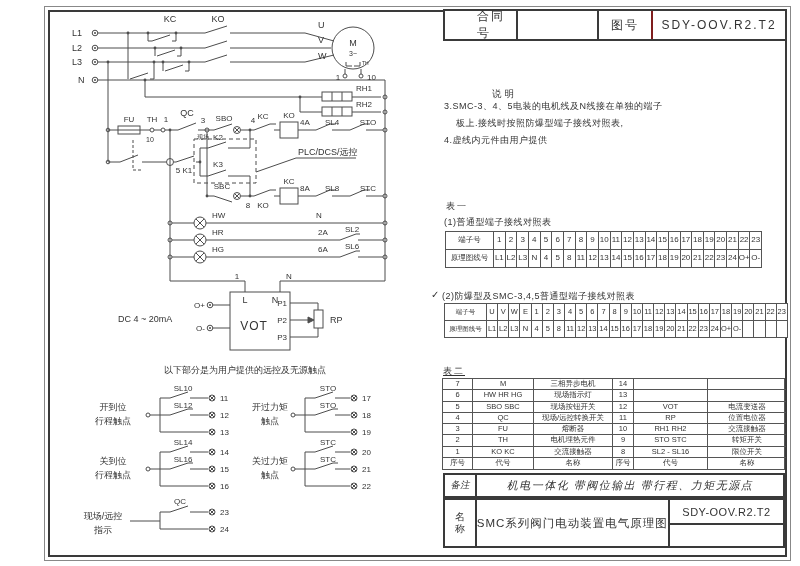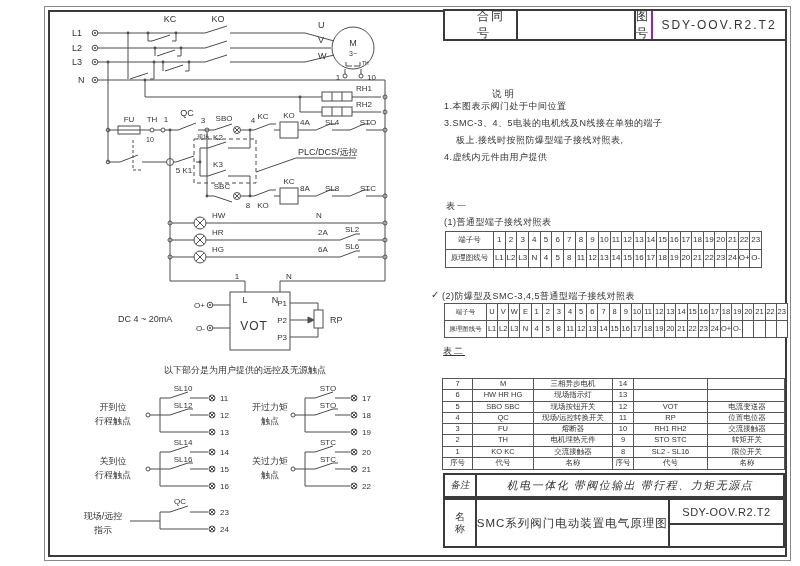--- a/index.html
+++ b/index.html
@@ -6,21 +6,21 @@
   body{width:800px;height:566px;position:relative;font-family:"Liberation Sans",sans-serif;color:#333;}
   .abs{position:absolute;box-sizing:border-box;}
   
   .frame-outer{left:44px;top:6px;width:747px;height:555px;border:1px solid #888;}
   .frame-inner{left:48px;top:10px;width:739px;height:547px;border:2px solid #3a3a3a;}
   
   .tstrip{left:443px;top:9px;width:344px;height:32px;border:2px solid #3a3a3a;display:flex;background:#fff;}
   .tstrip .cell{box-sizing:border-box;display:flex;align-items:center;justify-content:center;font-size:12px;letter-spacing:2px;}
   .ts1{width:41px;border-right:2px solid #3a3a3a;margin-left:32px;}
   .ts2{flex:1;}
-  .ts3{width:19px;border-left:2px solid #3a3a3a;border-right:2px solid #a21caf;}
+  .ts3{width:56px;border-left:2px solid #3a3a3a;border-right:2px solid #7f1d1d;}
   .ts4{width:132px;letter-spacing:1px;font-size:12px;}
   
   .notes-title{left:492px;top:88px;font-size:9.5px;letter-spacing:3px;}
   .notes{left:444px;top:98px;width:340px;font-size:9px;}
   .notes .nline{height:17px;line-height:17px;letter-spacing:0.5px;white-space:nowrap;}
   .notes .indent{padding-left:12px;}
   
   .tbl-label{font-size:9px;letter-spacing:2px;}
   .tbl-sub{font-size:9px;letter-spacing:0.5px;white-space:nowrap;}
   .ttable{border:1px solid #555;background:#fff;}
@@ -297,21 +297,20 @@
 
 <div class="abs tstrip">
   <div class="cell ts1">合同号</div>
   <div class="cell ts2"></div>
   <div class="cell ts3">图号</div>
   <div class="cell ts4">SDY-OOV.R2.T2</div>
 </div>
 
 <div class="abs notes-title">说明</div>
 <div class="abs notes">
-  <div class="nline">1.本图表示阀门处于中间位置</div>
   <div class="nline">3.SMC-3、4、5电装的电机线及N线接在单独的端子</div>
   <div class="nline indent">板上.接线时按照防爆型端子接线对照表,</div>
   <div class="nline">4.虚线内元件由用户提供</div>
 </div>
 
 <div class="abs tbl-label" style="left:446px;top:200px;">表一</div>
 <div class="abs tbl-sub" style="left:444px;top:216px;">(1)普通型端子接线对照表</div>
 <div class="abs ttable" id="table1" style="left:445px;top:231px;width:317px;">
   <div class="trow first">
     <div class="thead">端子号</div>
@@ -433,21 +432,21 @@
         <div class="tc">O+</div>
         <div class="tc">O-</div>
         <div class="tc"></div>
         <div class="tc"></div>
         <div class="tc"></div>
         <div class="tc"></div>
       </div>
   </div>
 </div>
 
-<div class="abs tbl-label" style="left:443px;top:345px;text-decoration:underline;">表二</div>
+<div class="abs tbl-label" style="left:443px;top:365px;text-decoration:underline;">表二</div>
 <div class="abs" id="comp-table">
     <div class="gc">7</div>
     <div class="gc">M</div>
     <div class="gc">三相异步电机</div>
     <div class="gc">14</div>
     <div class="gc"></div>
     <div class="gc"></div>
     <div class="gc">6</div>
     <div class="gc">HW HR HG</div>
     <div class="gc">现场指示灯</div>

